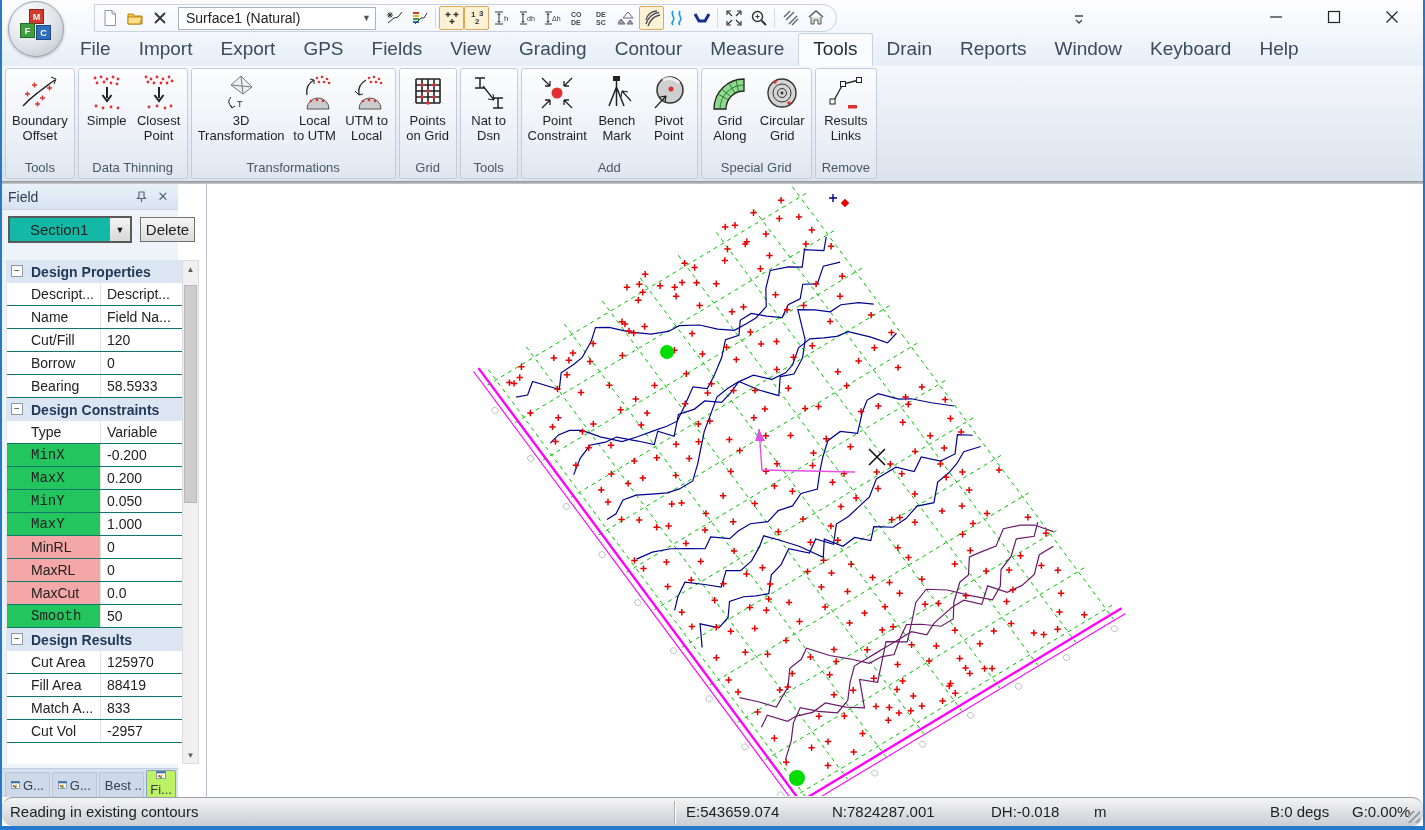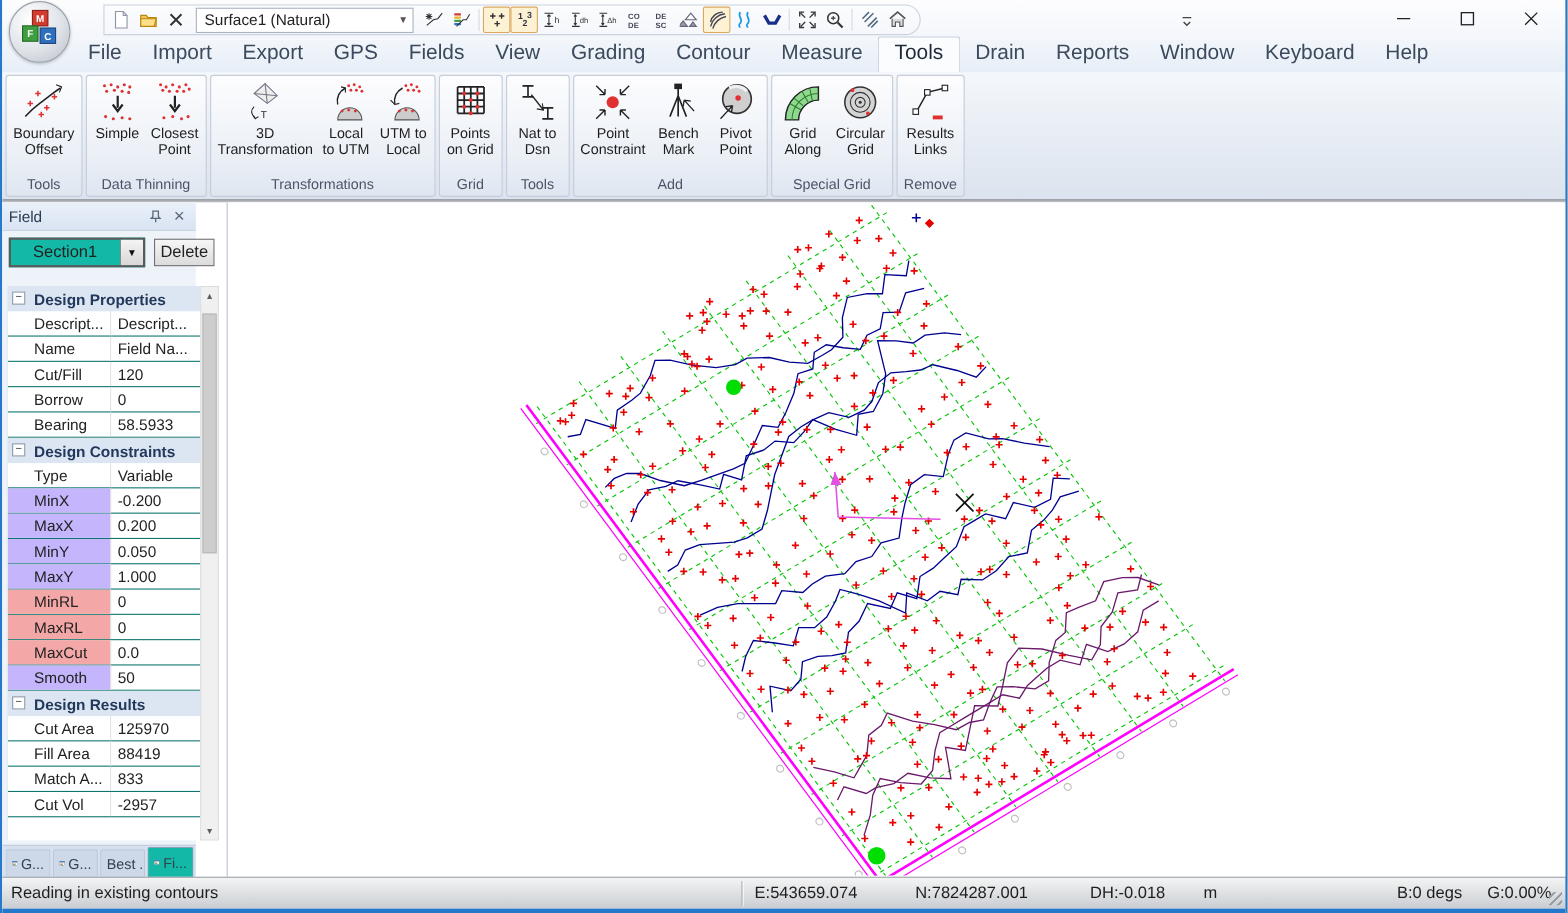--- a/index.html
+++ b/index.html
@@ -63,39 +63,39 @@
   .pgrid{position:absolute;left:4px;top:76px;width:176px;height:504px;background:#fff;overflow:hidden;
          border-left:1px solid #dfe5ee;}
   .psec{height:23px;background:#dce6f3;display:flex;align-items:center;font-size:14px;
         font-weight:bold;color:#23395b;position:relative;padding-left:24px;}
   .minusbox{position:absolute;left:4px;top:5px;width:12px;height:12px;border:1px solid #8a97a8;
             background:#fff;font-size:10px;line-height:10px;text-align:center;color:#333;font-weight:normal;}
   .prow{height:23px;display:flex;font-size:14px;border-bottom:1px solid #0f766e;}
   .pname{width:94px;padding-left:24px;display:flex;align-items:center;border-right:1px solid #e2e2e2;
          white-space:nowrap;overflow:hidden;}
   .pval{flex:1;padding-left:6px;display:flex;align-items:center;white-space:nowrap;overflow:hidden;}
-  .c-green{background:#c4b5fd;}
+  .c-green{background:#22c55e;font-family:Liberation Mono, monospace;}
   .c-red{background:#f4a7a7;}
   .vscroll{position:absolute;left:180px;top:76px;width:17px;height:504px;background:#f0f0f0;
            border:1px solid #dcdcdc;}
   .sarrow{position:absolute;left:0;width:15px;height:16px;background:#f0f0f0;color:#606060;
           font-size:8px;display:flex;align-items:center;justify-content:center;}
   .sthumb{position:absolute;left:1px;top:24px;width:13px;height:218px;background:#cdcdcd;border:1px solid #b8b8b8;}
   .tabbar{position:absolute;left:0;bottom:0;width:100%;height:29px;background:#d6e0ee;
           display:flex;align-items:flex-end;padding-left:3px;border-top:1px solid #c2cedd;}
   .btab{height:25px;display:flex;align-items:center;gap:3px;font-size:13px;color:#33404f;
         padding:0 5px;border:1px solid #b9c6d6;border-bottom:none;background:#cdd9e8;
         border-radius:2px 2px 0 0;margin-right:2px;white-space:nowrap;overflow:hidden;max-width:52px;}
-  .btab.active{background:#14b8a6;border-color:#8aa0b8;height:27px;}
+  .btab.active{background:#bef264;border-color:#8aa0b8;height:27px;flex-direction:column;}
   
   .canvas{position:absolute;left:204px;top:184px;width:1219px;height:613px;background:#fff;
           border-left:1px solid #b9c3d0;}
   
   .statusbar{position:absolute;left:0;top:797px;width:100%;height:29px;
-             background:linear-gradient(#f4f4f4,#c9cdd2);border-top:1px solid #9aa0a8;font-size:15px;color:#1e1e1e;}
+             background:linear-gradient(#f4f4f4,#c9cdd2);border-top:1px solid #9aa0a8;font-size:15px;color:#1e1e1e;border-radius:11px;}
   .stxt{position:absolute;top:5px;white-space:nowrap;}
   .ssep{position:absolute;top:3px;width:1px;height:23px;background:#aab0b8;box-shadow:1px 0 0 #fff;}
   .grip{position:absolute;right:3px;bottom:3px;width:12px;height:12px;
         background:repeating-linear-gradient(135deg,transparent 0 3px,#9aa0a8 3px 5px);}
   .bluebottom{position:absolute;left:0;top:826px;width:100%;height:4px;background:#2679ca;}
   svg{display:block;}
 </style>
 </head>
 <body>
 

